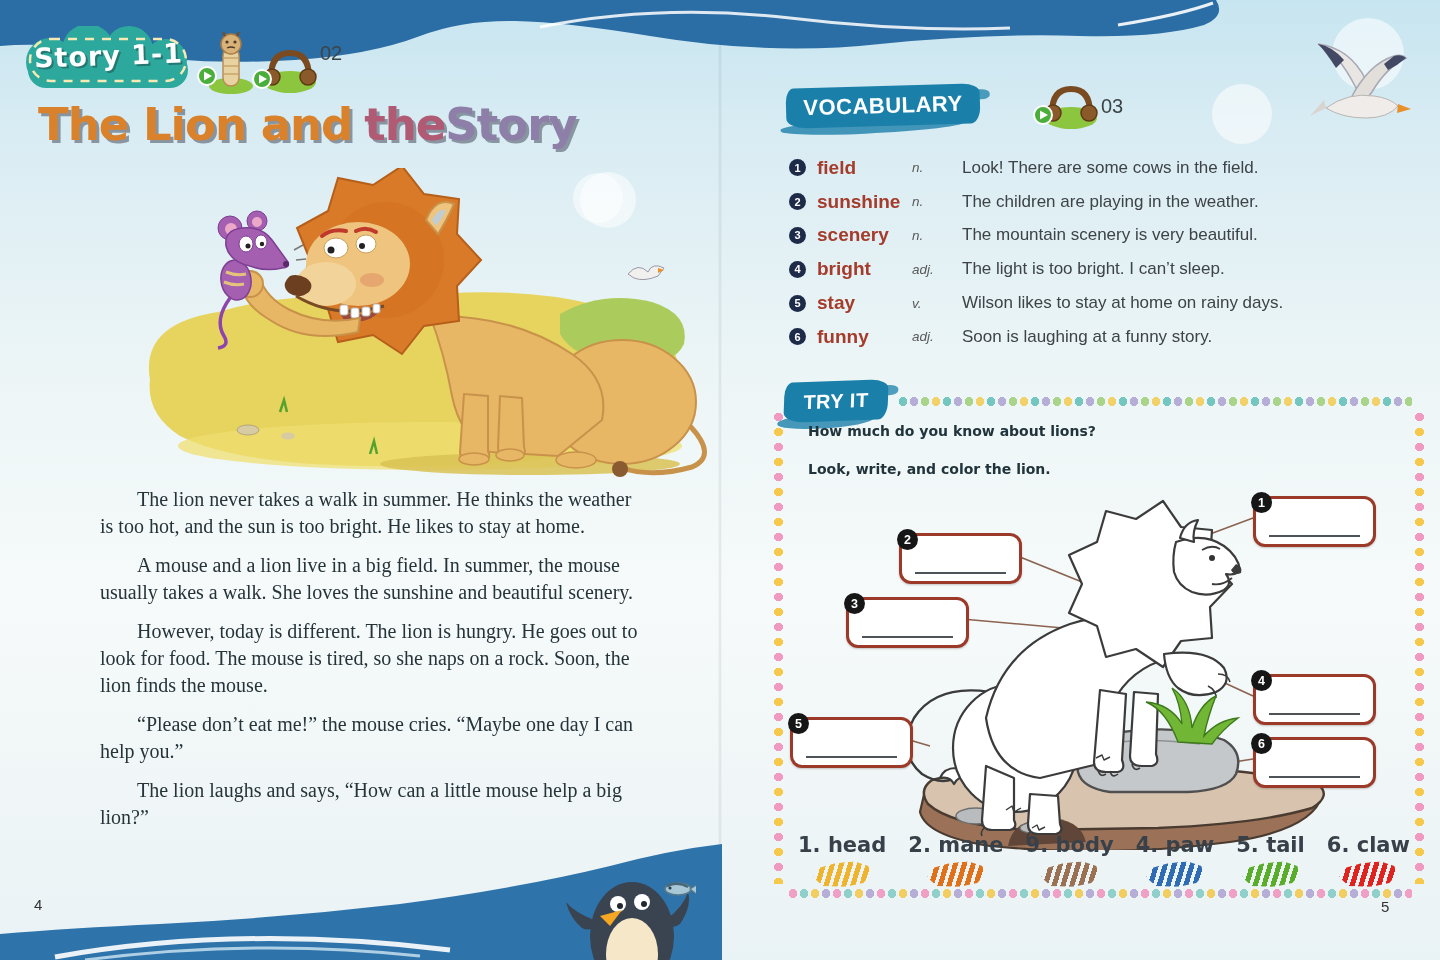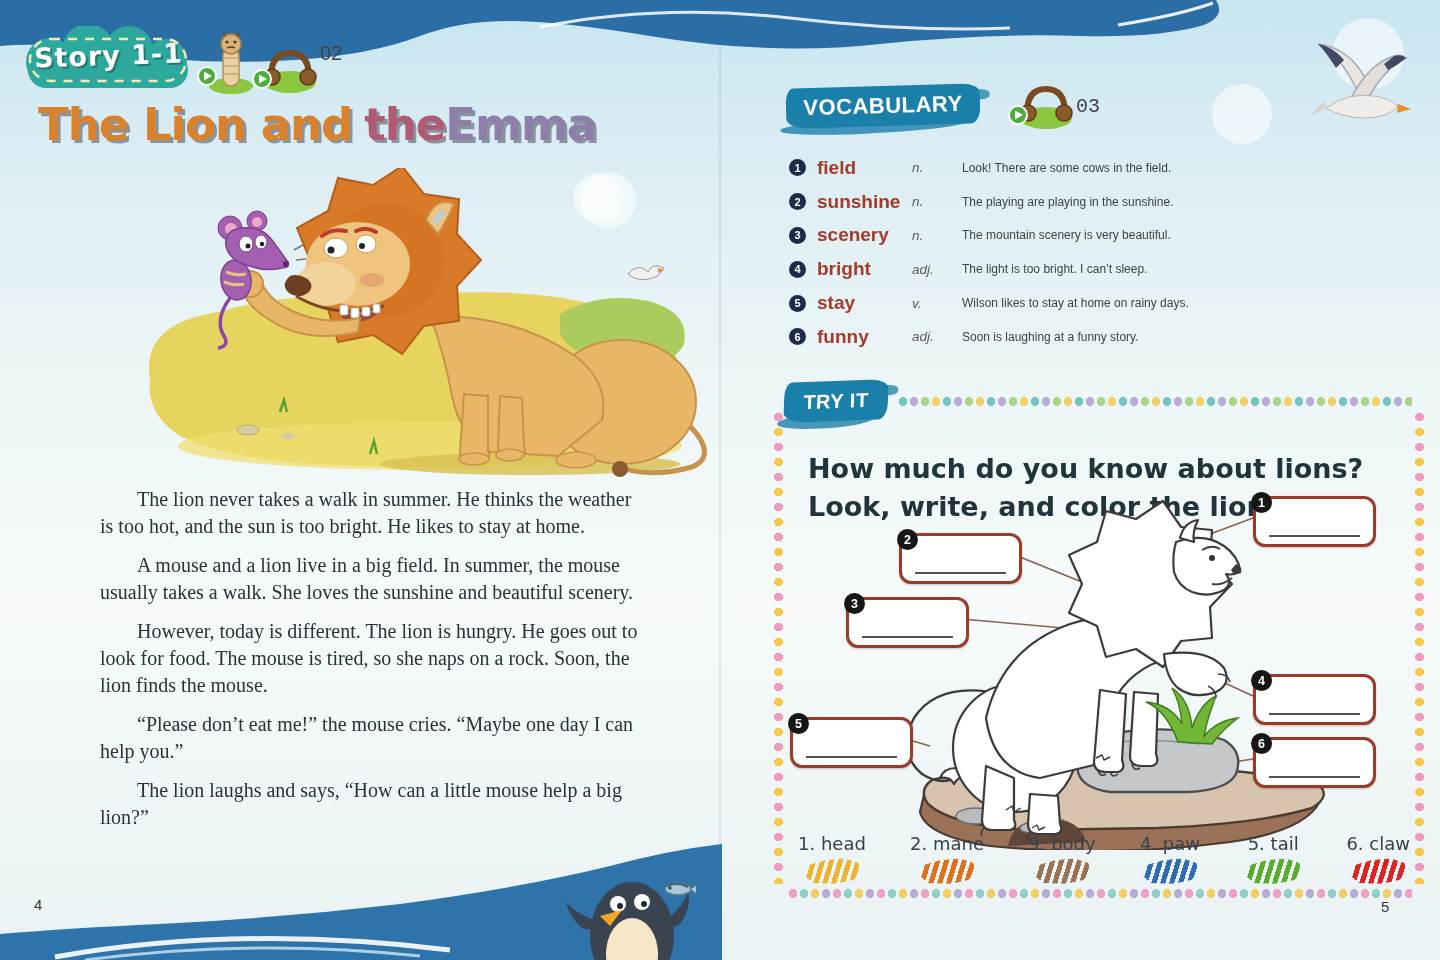--- a/index.html
+++ b/index.html
@@ -51,21 +51,21 @@
     background:#1b80a9;opacity:.75;border-radius:40%;}
   .vocab-brush{left:786px;top:86px;width:194px;height:40px;font-size:22px;letter-spacing:.5px;}
   .tryit-brush{left:784px;top:381px;width:104px;height:40px;font-size:20px;letter-spacing:.5px;transform:rotate(-2deg) skewX(-4deg);}
 
   .vocab-list{left:789px;top:151px;width:600px;z-index:3;}
   .v-row{display:flex;align-items:center;height:33.8px;}
   .v-badge{width:17px;height:17px;border-radius:50%;background:#1d2b49;color:#fff;font-size:11px;
     font-weight:bold;display:flex;align-items:center;justify-content:center;flex:0 0 17px;margin-right:11px;}
   .v-word{width:95px;color:#a43b2b;font-weight:bold;font-size:19px;flex:0 0 95px;}
   .v-pos{width:50px;font-style:italic;font-size:13.5px;color:#5a5a5a;flex:0 0 50px;}
-  .v-sent{font-size:12px;color:#3d4347;}
+  .v-sent{font-size:17px;color:#3d4347;}
 
   
   .dots{position:absolute;z-index:3;}
   .dots-top{left:898px;top:396px;width:514px;height:11px;background-repeat:repeat-x;background-size:44px 11px;
     background-image:
       radial-gradient(circle 4.5px at 5px 5.5px,#74c6c1 97%,transparent),
       radial-gradient(circle 4.5px at 5px 5.5px,#b7aed8 97%,transparent),
       radial-gradient(circle 4.5px at 5px 5.5px,#a9d489 97%,transparent),
       radial-gradient(circle 4.5px at 5px 5.5px,#f2d06a 97%,transparent);
     background-position:0 0,11px 0,22px 0,33px 0;}
@@ -80,34 +80,34 @@
     background-image:
       radial-gradient(circle 4.5px at 5.5px 5px,#f09ac2 97%,transparent),
       radial-gradient(circle 4.5px at 5.5px 5px,#f6c94d 97%,transparent);
     background-position:0 0,0 15px;}
   .dots-right{left:1414px;top:412px;width:11px;height:472px;background-repeat:repeat-y;background-size:11px 30px;
     background-image:
       radial-gradient(circle 4.5px at 5.5px 5px,#f09ac2 97%,transparent),
       radial-gradient(circle 4.5px at 5.5px 5px,#f6c94d 97%,transparent);
     background-position:0 0,0 15px;}
 
-  .q-line{left:808px;z-index:3;font-family:"DejaVu Sans",sans-serif;font-weight:800;font-size:27px;color:#21343c;margin-top:30px;}
+  .q-line{left:808px;z-index:3;font-family:"DejaVu Sans",sans-serif;font-weight:800;font-size:14px;color:#21343c;}
   .q1{top:423px;} .q2{top:461px;}
 
   .activity-svg{left:780px;top:478px;width:645px;height:372px;z-index:3;}
 
   .blank-box{width:117px;height:45px;background:#fff;border:3px solid #9c3a2a;border-radius:12px;
     z-index:4;box-shadow:0 1px 2px rgba(60,40,30,.25);}
   .blank-num{position:absolute;left:-5px;top:-7px;width:21px;height:21px;border-radius:50%;
     background:#161616;color:#fff;font-size:12.5px;font-weight:bold;display:flex;align-items:center;justify-content:center;}
   .write-line{position:absolute;left:13px;right:13px;bottom:7px;border-bottom:2.5px solid #4d5356;}
 
   .word-bank{left:798px;top:833px;width:612px;z-index:4;display:flex;justify-content:space-between;}
   .wb-item{text-align:center;}
-  .wb-label{font-family:"DejaVu Sans",sans-serif;font-size:18px;color:#38414a;}
+  .wb-label{font-family:"DejaVu Sans",sans-serif;font-size:21px;color:#38414a;font-weight:bold;}
   .swatch{width:58px;height:25px;margin:5px auto 0;transform:rotate(-3deg);
     background:repeating-linear-gradient(110deg,var(--c,#999) 0 5px,rgba(255,255,255,0) 5px 8.5px);
     clip-path:polygon(0% 55%,12% 18%,38% 4%,72% 0%,96% 22%,100% 55%,86% 88%,55% 100%,16% 92%);}
 
   .balloon{position:absolute;border-radius:50%;background:rgba(255,255,255,.55);z-index:1;}
   .seagull-big{left:1298px;top:34px;width:120px;height:110px;z-index:2;}
 </style>
 </head>
 <body>
 
@@ -163,21 +163,21 @@
       <path d="M19,33 Q19,9 38,9 Q57,9 57,33" stroke="#7a4a21" stroke-width="6" fill="none"></path>
       <circle cx="20" cy="33" r="8" fill="#8a5a2a" stroke="#5f3a15" stroke-width="1.5"></circle>
       <circle cx="56" cy="33" r="8" fill="#8a5a2a" stroke="#5f3a15" stroke-width="1.5"></circle>
       <circle cx="10" cy="35" r="9" fill="#4aae3a" stroke="#fff" stroke-width="2"></circle>
       <path d="M7,30.5 l8,4.5 l-8,4.5 Z" fill="#fff"></path>
     </svg>
     <span class="track-num" style="margin:0 0 29px 2px;">02</span>
   </div>
 
   <div class="abs title">
-    <span class="t1">The Lion and</span><span class="t2">the</span><span class="t3">Emma</span>
+    <span class="t1">The Lion and</span><span class="t2">the</span><span class="t3">Story</span>
   </div>
 
   <svg class="abs story-art" viewBox="0 0 580 310">
     <path d="M20,212 Q10,156 88,144 Q162,122 268,130 Q380,116 462,136 Q542,148 548,198 Q554,252 482,276 Q398,302 252,298 Q110,298 50,268 Q16,246 20,212 Z" fill="#e7d45f"></path>
     <path d="M430,146 Q472,122 522,134 Q560,146 554,176 Q542,202 486,196 Q444,190 430,166 Z" fill="#abcb5c"></path>
     <ellipse cx="300" cy="278" rx="252" ry="24" fill="#efdf70" opacity="0.75"></ellipse>
     <path d="M332,260 l4,-15 l3,15 M339,260 l5,-12 M240,286 l4,-13 l3,13 M150,244 l4,-12 l3,12" stroke="#57a22e" stroke-width="2.5" fill="none"></path>
     <ellipse cx="118" cy="262" rx="11" ry="5" fill="#d6cba3" stroke="#b3a77c"></ellipse>
     <ellipse cx="158" cy="268" rx="7" ry="3.5" fill="#d6cba3"></ellipse>
     <ellipse cx="400" cy="296" rx="150" ry="11" fill="#d9c255" opacity="0.85"></ellipse>
@@ -257,21 +257,21 @@
       <circle cx="76" cy="26" r="8" fill="#fff"></circle>
     <circle cx="54" cy="30" r="3" fill="#22282f"></circle>
       <circle cx="78" cy="28" r="3" fill="#22282f"></circle>
     <path d="M34,40 L56,34 L44,50 Z" fill="#f5a623"></path>
   </svg>
 
   <div class="abs brush vocab-brush">
     <span>VOCABULARY</span>
   </div>
 
-  <div class="abs audio-group" style="left:1008px;top:80px;font-family:Liberation Mono, monospace;">
+  <div class="abs audio-group" style="left:1033px;top:80px;">
     <svg width="66" height="50" viewBox="0 0 66 50">
       <ellipse cx="38" cy="38" rx="26" ry="11" fill="#8cc63f"></ellipse>
       <path d="M19,33 Q19,9 38,9 Q57,9 57,33" stroke="#7a4a21" stroke-width="6" fill="none"></path>
       <circle cx="20" cy="33" r="8" fill="#8a5a2a" stroke="#5f3a15" stroke-width="1.5"></circle>
       <circle cx="56" cy="33" r="8" fill="#8a5a2a" stroke="#5f3a15" stroke-width="1.5"></circle>
       <circle cx="10" cy="35" r="9" fill="#4aae3a" stroke="#fff" stroke-width="2"></circle>
       <path d="M7,30.5 l8,4.5 l-8,4.5 Z" fill="#fff"></path>
     </svg>
     <span class="track-num" style="margin:0 0 12px 2px;">03</span>
   </div>
@@ -280,21 +280,21 @@
     <div class="v-row">
       <span class="v-badge">1</span>
       <span class="v-word">field</span>
       <span class="v-pos">n.</span>
       <span class="v-sent">Look! There are some cows in the field.</span>
     </div>
     <div class="v-row">
       <span class="v-badge">2</span>
       <span class="v-word">sunshine</span>
       <span class="v-pos">n.</span>
-      <span class="v-sent">The playing are playing in the sunshine.</span>
+      <span class="v-sent">The children are playing in the weather.</span>
     </div>
     <div class="v-row">
       <span class="v-badge">3</span>
       <span class="v-word">scenery</span>
       <span class="v-pos">n.</span>
       <span class="v-sent">The mountain scenery is very beautiful.</span>
     </div>
     <div class="v-row">
       <span class="v-badge">4</span>
       <span class="v-word">bright</span>

